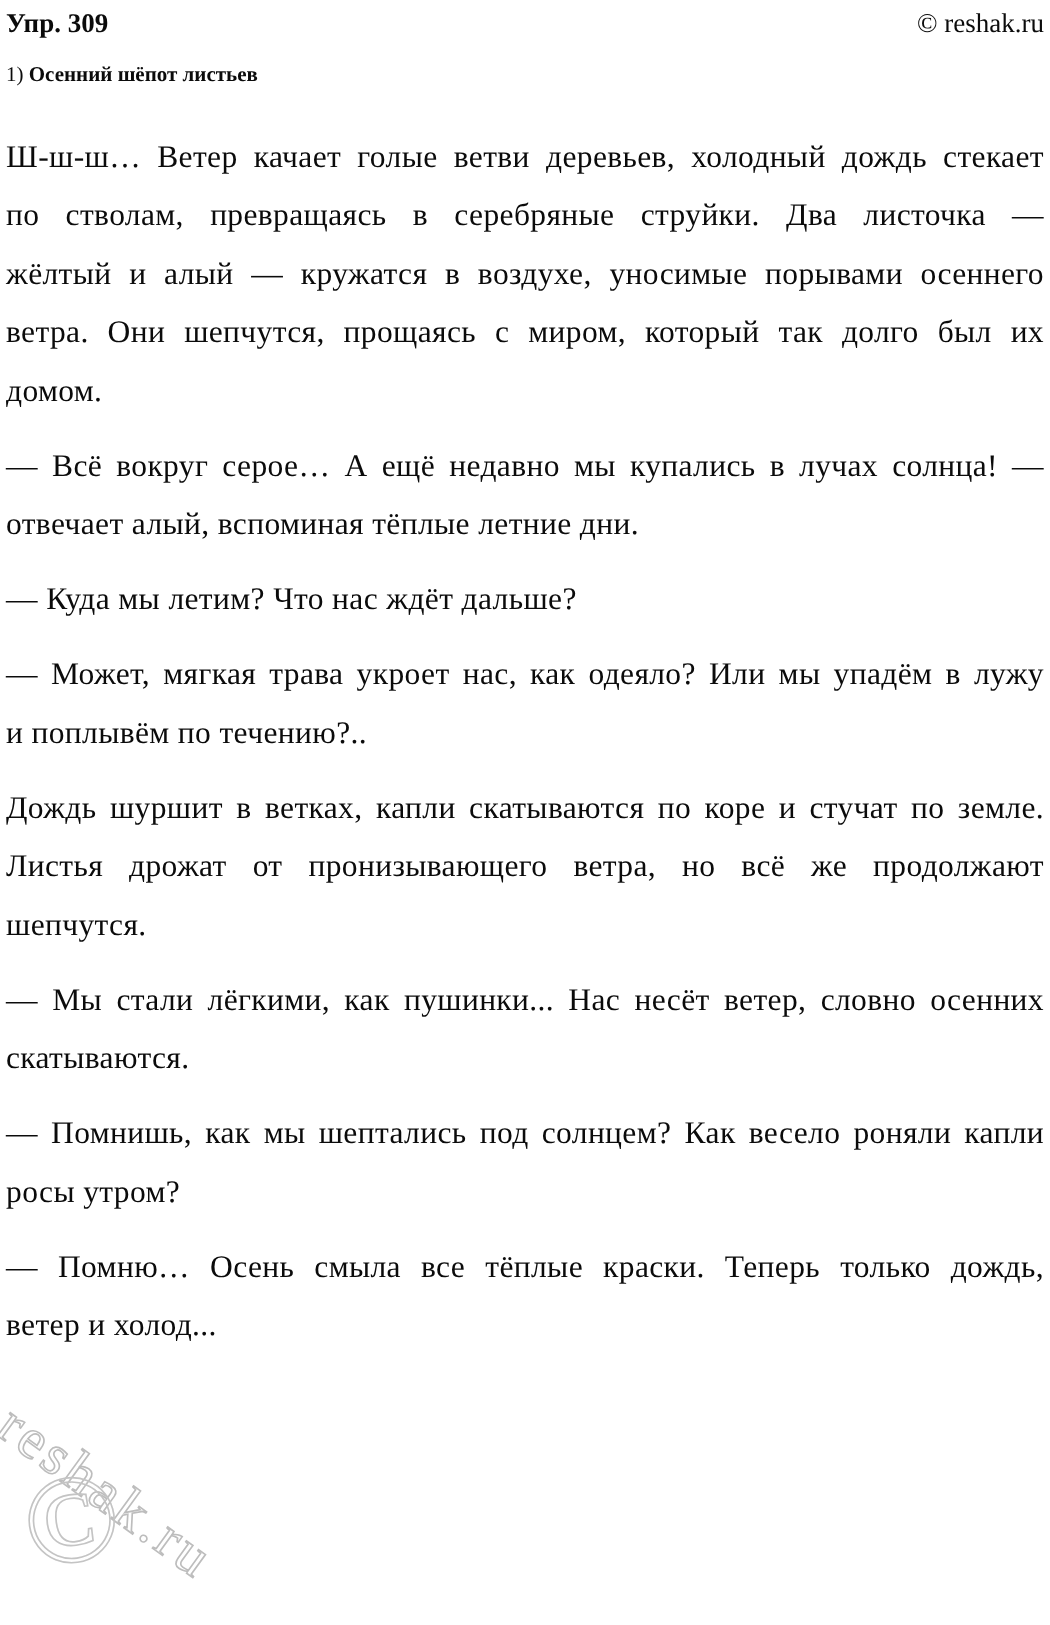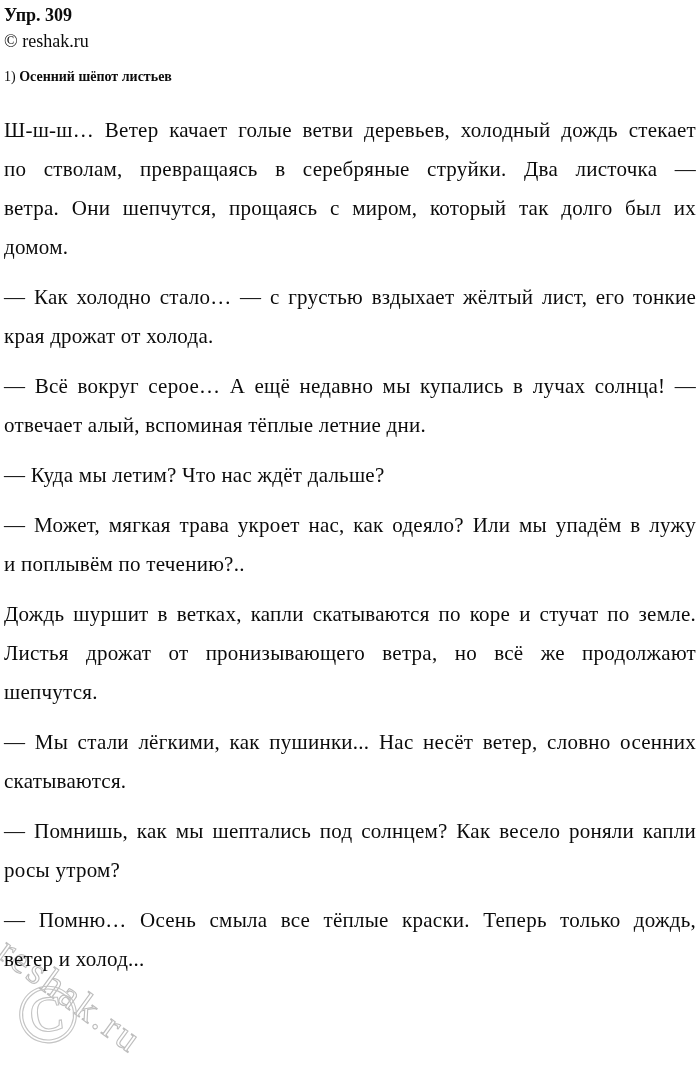--- a/index.html
+++ b/index.html
@@ -18,21 +18,20 @@
     color: #0b0b0b;
     overflow: hidden;
   }
   .content { position: relative; z-index: 1; }
   .header-row {
     display: flex;
     justify-content: space-between;
     align-items: baseline;
     font-size: 18px;
     line-height: 26px;
-    flex-direction: column;
   }
   .exercise { font-weight: bold; }
   .copyright { font-weight: normal; }
   .doc-title {
     margin: 3px 0 15px 0;
     font-size: 14px;
     line-height: 39px;
   }
   .doc-title .num { font-weight: normal; }
   .doc-title .ttl { font-weight: bold; }
@@ -95,28 +94,25 @@
     </div>
 
     <div class="doc-title">
       <span class="num">1)</span>
       <span class="ttl">Осенний шёпот листьев</span>
     </div>
 
     <p class="para">
       <span class="line" style="display:block">Ш-ш-ш… Ветер качает голые ветви деревьев, холодный дождь стекает</span>
       <span class="line" style="display:block">по стволам, превращаясь в серебряные струйки. Два листочка —</span>
+      <span class="line" style="display:block">жёлтый и алый — кружатся в воздухе, уносимые порывами осеннего</span>
       <span class="line" style="display:block">ветра. Они шепчутся, прощаясь с миром, который так долго был их</span>
       <span class="line last" style="display:block">домом.</span>
     </p>
 
-    <p class="para">
-      <span class="line" style="display:block">— Как холодно стало… — с грустью вздыхает жёлтый лист, его тонкие</span>
-      <span class="line last" style="display:block">края дрожат от холода.</span>
-    </p>
 
     <p class="para">
       <span class="line" style="display:block">— Всё вокруг серое… А ещё недавно мы купались в лучах солнца! —</span>
       <span class="line last" style="display:block">отвечает алый, вспоминая тёплые летние дни.</span>
     </p>
 
 
     <p class="para">
       <span class="line last" style="display:block">— Куда мы летим? Что нас ждёт дальше?</span>
     </p>

